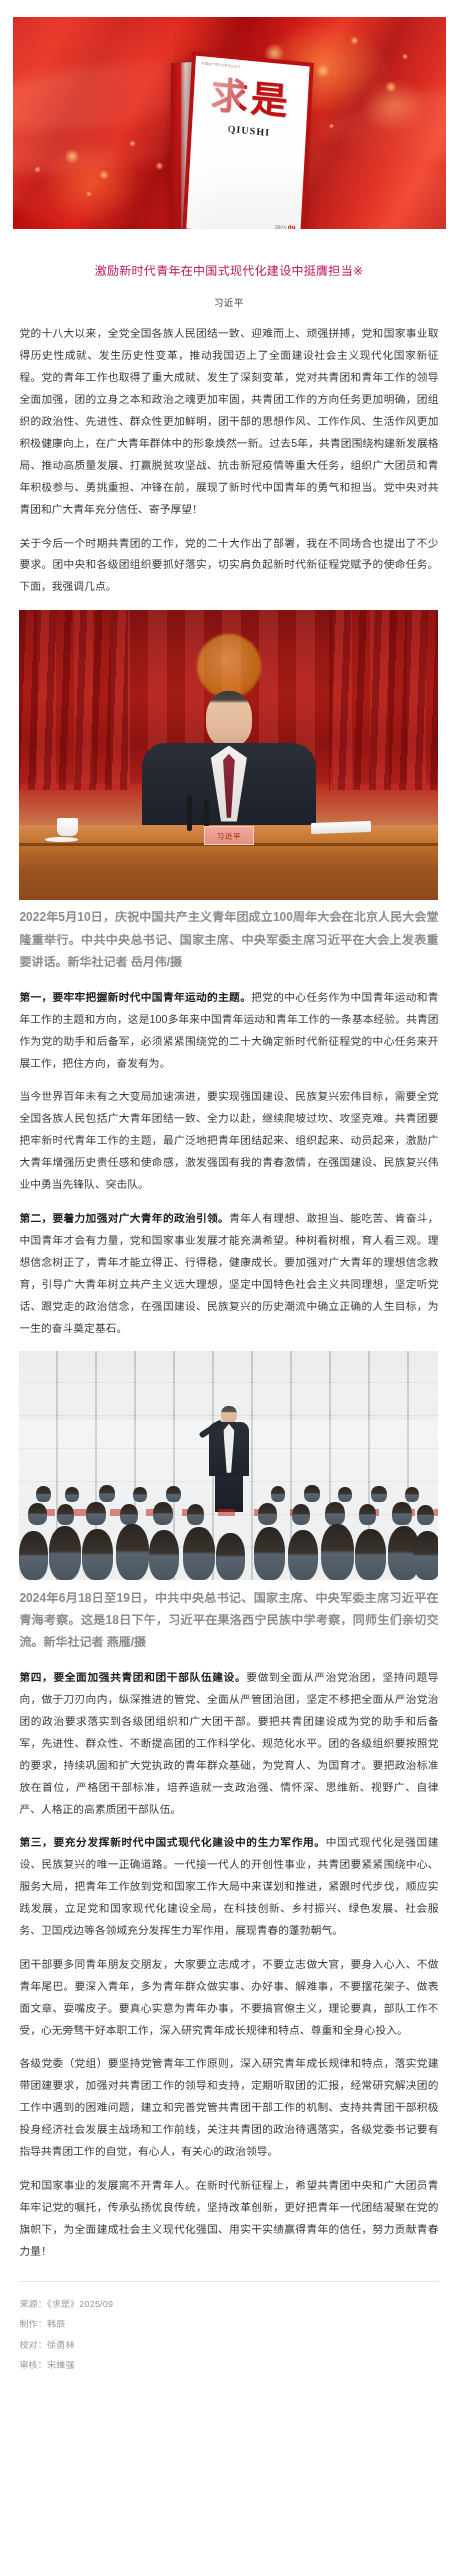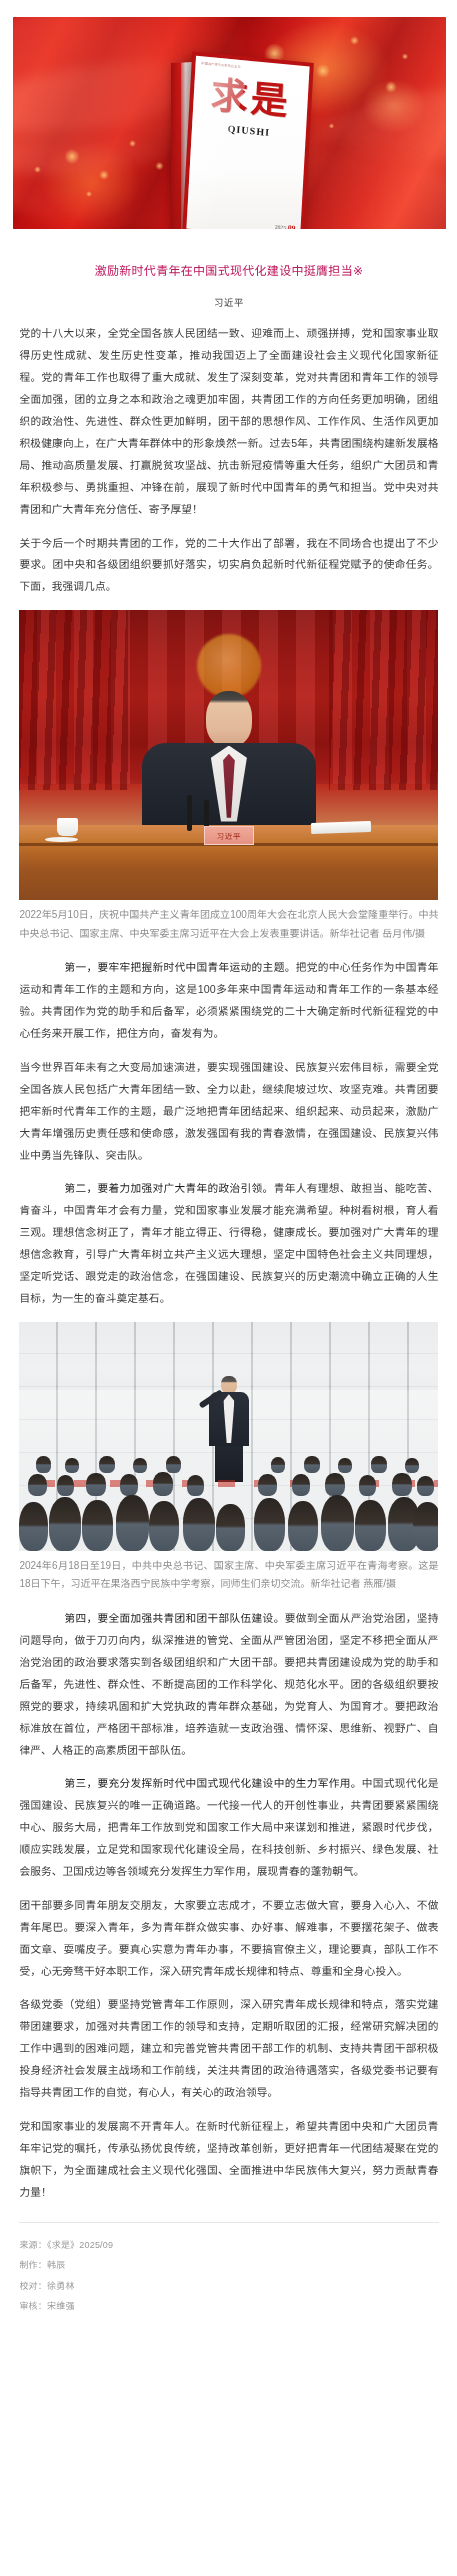--- a/index.html
+++ b/index.html
@@ -144,37 +144,38 @@
   .content { padding: 14px 19.4px 0; }
   p.para {
     margin: 0 0 11.8px;
     font-size: 10.7px;
     line-height: 2.05;
     color: #3a3a3a;
     text-align: justify;
     text-justify: inter-ideograph;
     letter-spacing: 0.1px;
   }
-  p.para .lead { font-weight: 400; color:#1d1d1d;margin-left:45px; }
+  p.para .lead { font-weight: 700; color:#1d1d1d; }
 
   
   figure.fig { margin: 2.8px 0 14px; }
   .photo {
     position: relative;
     width: 419px;
     overflow: hidden;
     background:#ddd;
   }
   figcaption {
     margin-top: 6.2px;
-    font-size: 10px;
+    font-size: 12px;
     line-height: 1.85;
     color: #8d8d8d;
     text-align: justify;
     text-justify: inter-ideograph;
+    font-weight: bold;
   }
 
   
   .photo1 { height: 290px;
     background:
       linear-gradient(180deg,#8d1412 0%, #a81a16 16%, #b61e17 30%, #9c1512 46%, #b8201a 58%, #c8764a 74%, #b4632f 86%, #8d4a22 100%);
   }
   .p1-flag {
     position:absolute; left:0; top:0; width:100%; height:60%;
     background: repeating-linear-gradient(90deg, rgba(0,0,0,.10) 0 18px, rgba(255,255,255,.06) 18px 37px);
@@ -480,21 +481,21 @@
 
     <p class="para">
       <span>团干部要多同青年朋友交朋友，大家要立志成才，不要立志做大官，要身入心入、不做青年尾巴。要深入青年，多为青年群众做实事、办好事、解难事，不要摆花架子、做表面文章、耍嘴皮子。要真心实意为青年办事，不要搞官僚主义，理论要真，部队工作不受，心无旁骛干好本职工作，深入研究青年成长规律和特点、尊重和全身心投入。</span>
     </p>
 
     <p class="para">
       <span>各级党委（党组）要坚持党管青年工作原则，深入研究青年成长规律和特点，落实党建带团建要求，加强对共青团工作的领导和支持，定期听取团的汇报，经常研究解决团的工作中遇到的困难问题，建立和完善党管共青团干部工作的机制、支持共青团干部积极投身经济社会发展主战场和工作前线，关注共青团的政治待遇落实，各级党委书记要有指导共青团工作的自觉，有心人，有关心的政治领导。</span>
     </p>
 
     <p class="para">
-      <span>党和国家事业的发展离不开青年人。在新时代新征程上，希望共青团中央和广大团员青年牢记党的嘱托，传承弘扬优良传统，坚持改革创新，更好把青年一代团结凝聚在党的旗帜下，为全面建成社会主义现代化强国、全面推进中华民族伟大复兴，努力贡献青春力量！</span>
+      <span>党和国家事业的发展离不开青年人。在新时代新征程上，希望共青团中央和广大团员青年牢记党的嘱托，传承弘扬优良传统，坚持改革创新，更好把青年一代团结凝聚在党的旗帜下，为全面建成社会主义现代化强国、用实干实绩赢得青年的信任，努力贡献青春力量！</span>
     </p>
 
 
     <div class="meta">
       <div class="meta-row">
         <span>来源：</span><span>《求是》2025/09</span>
       </div>
       <div class="meta-row">
         <span>制作：</span><span>韩辰</span>
       </div>

